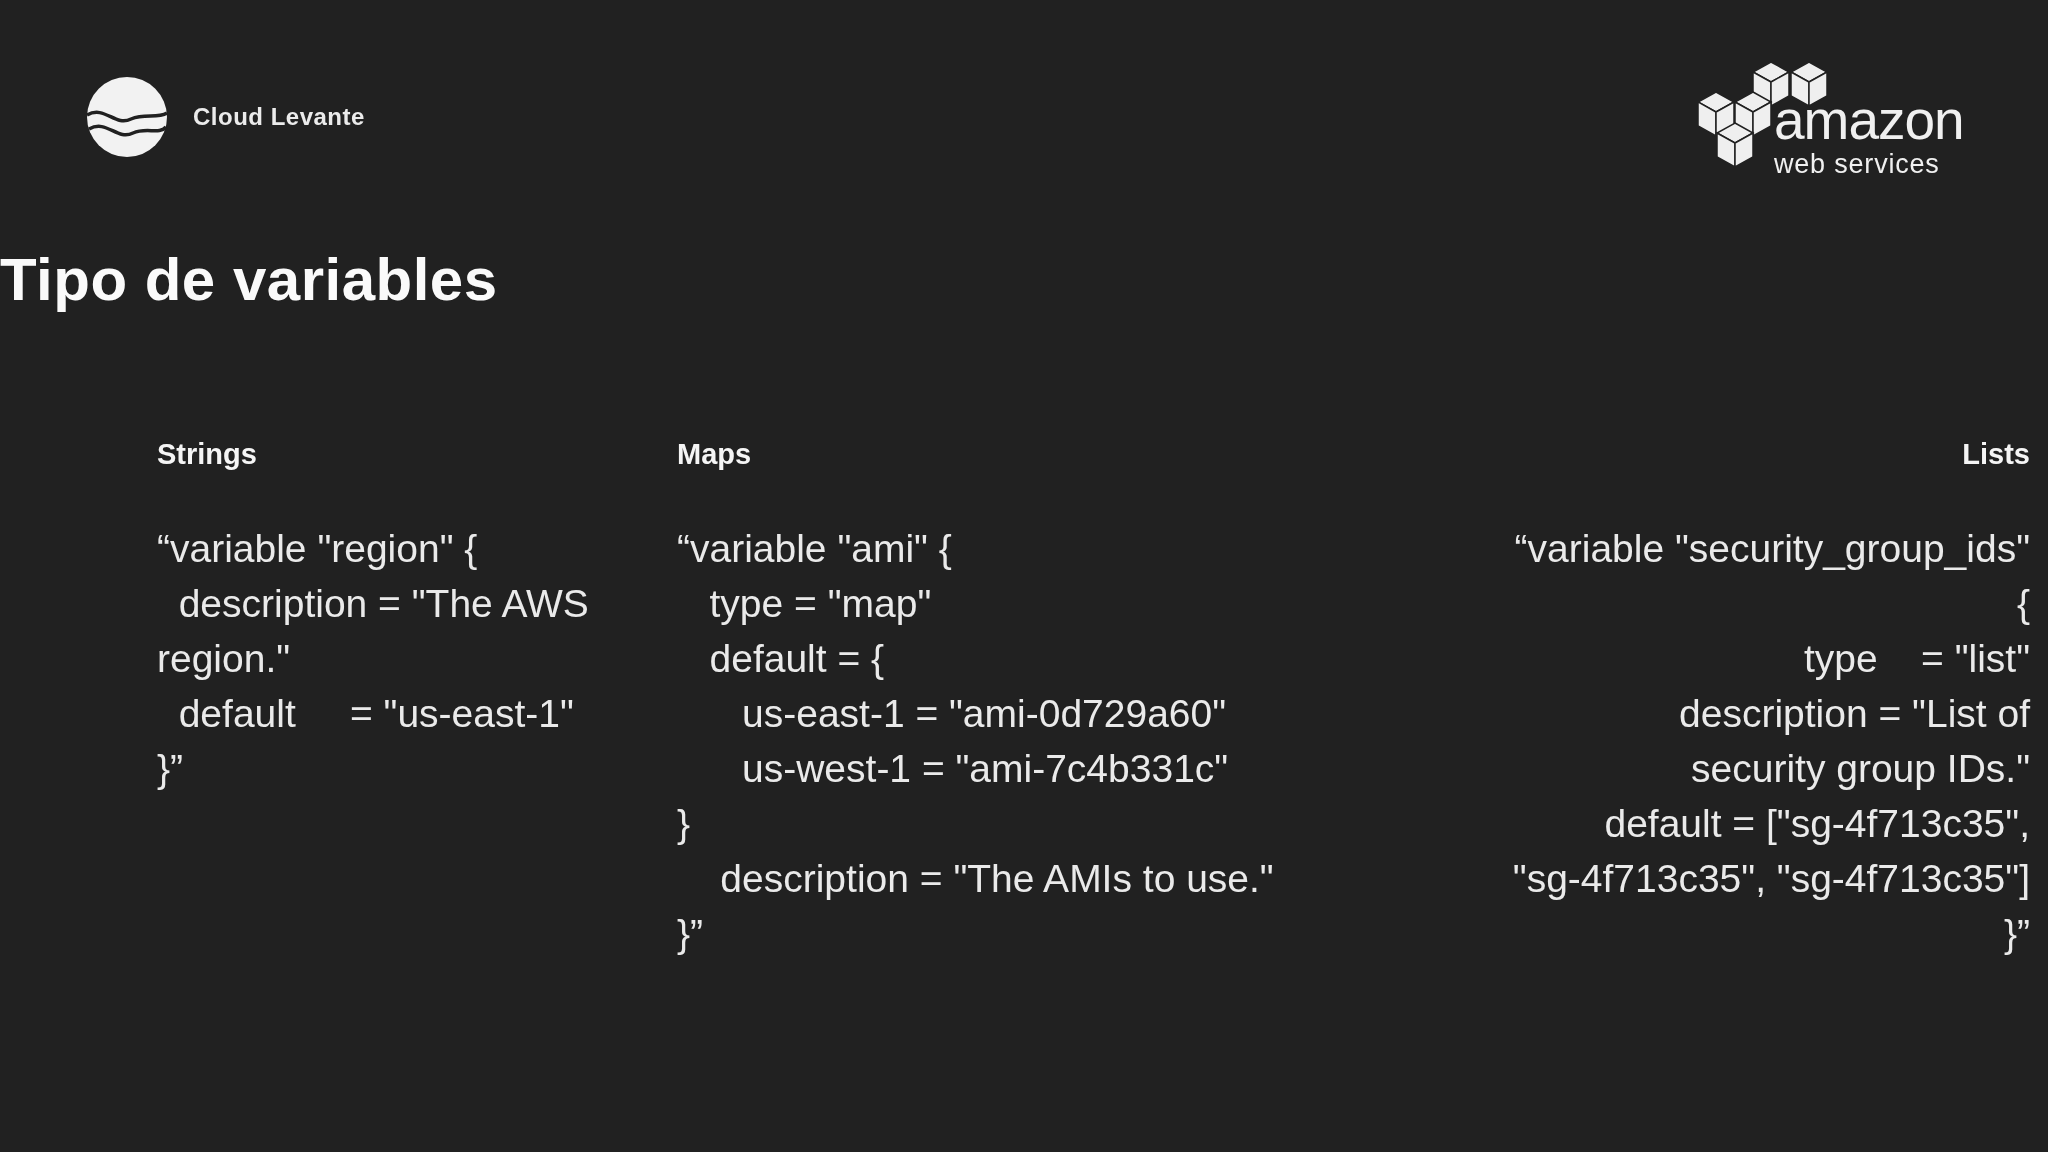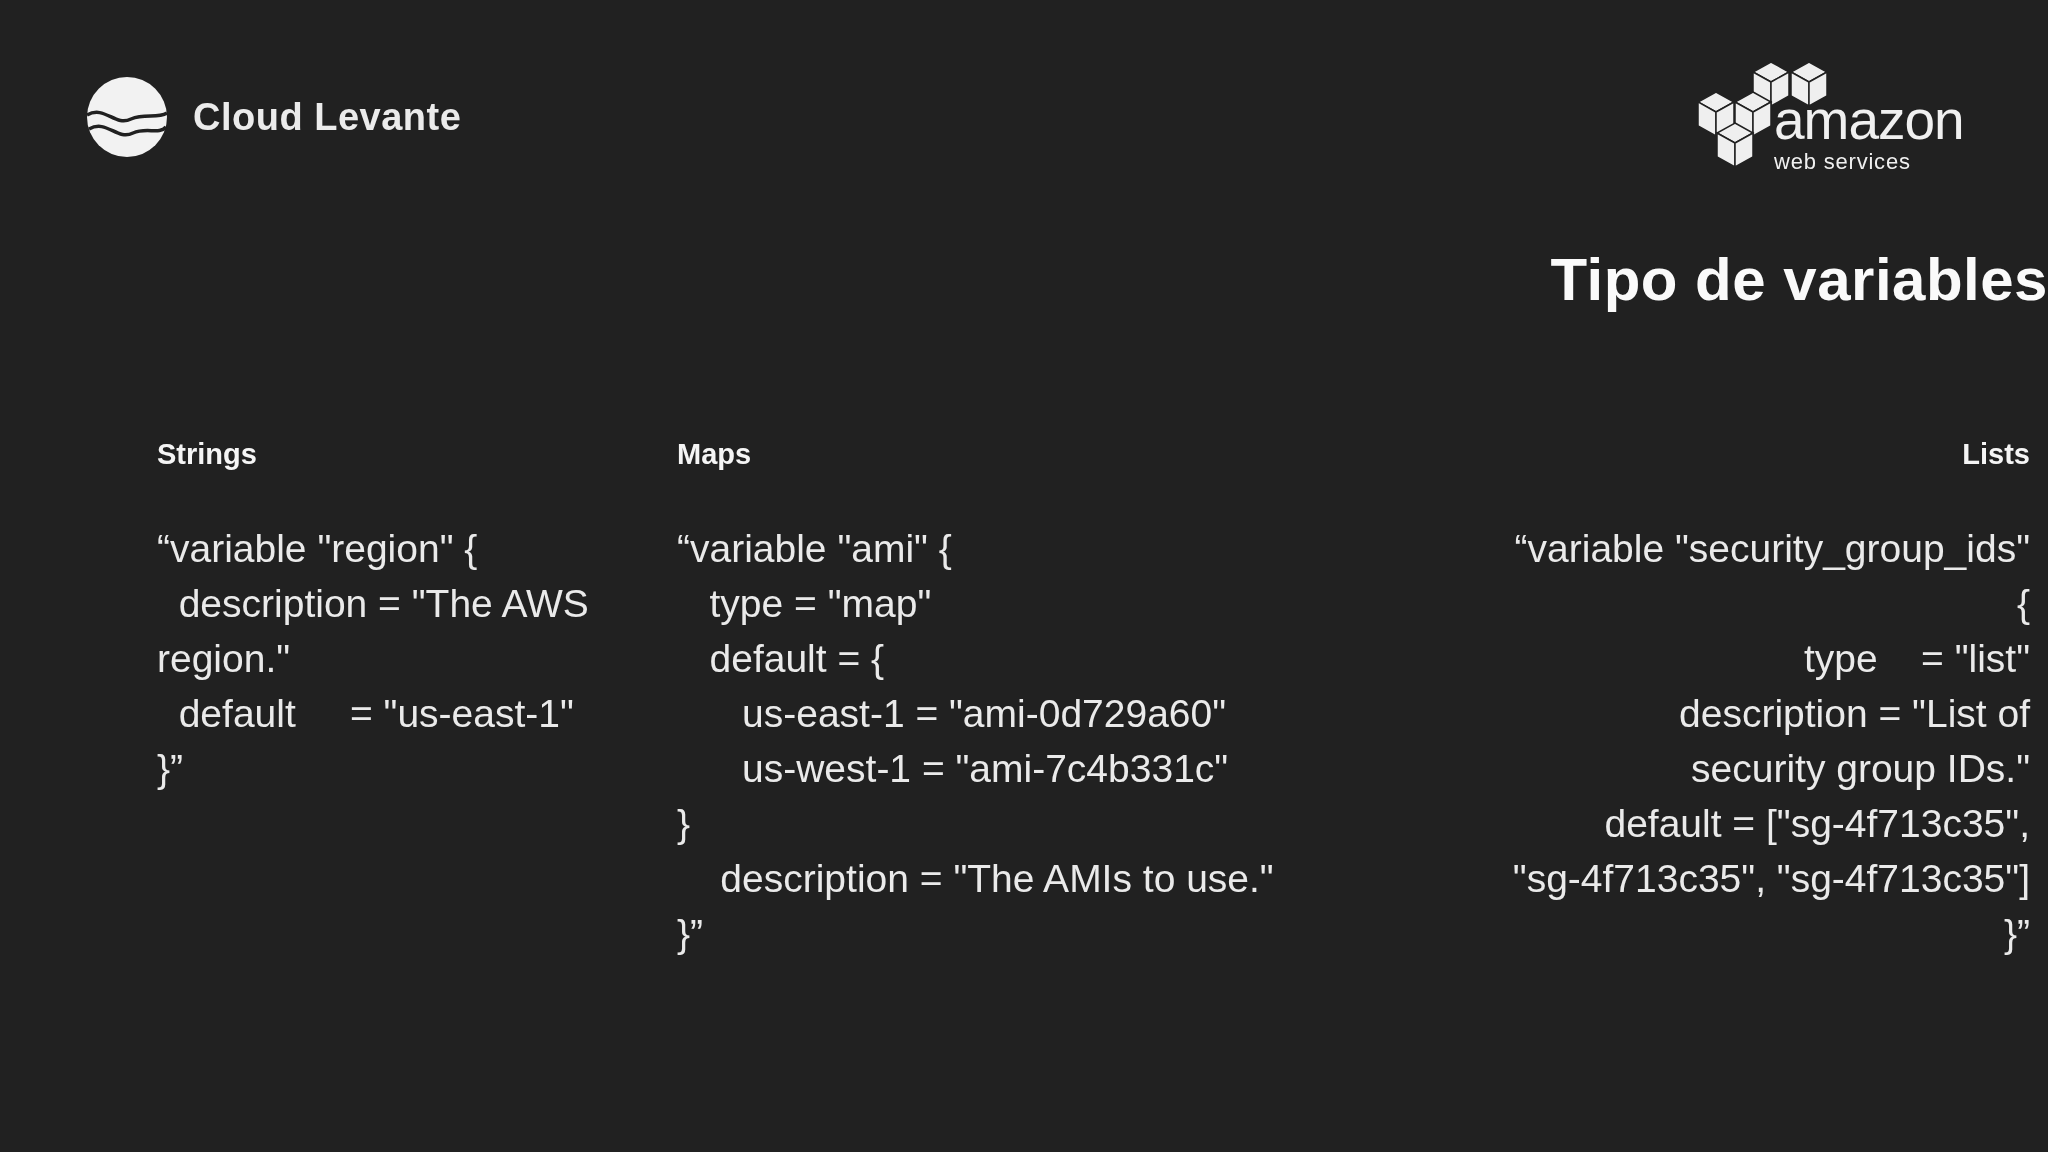--- a/index.html
+++ b/index.html
@@ -12,42 +12,42 @@
     color:#ececec;
   }
 
   
   .brand{
     position:absolute;left:85px;top:75px;
     display:flex;align-items:center;gap:24px;
   }
   .brand svg{display:block;}
   .brand-name{
-    font-size:38px;font-weight:600;color:#ebebeb;letter-spacing:0.5px;
+    font-size:24px;font-weight:600;color:#ebebeb;letter-spacing:0.5px;
   }
 
   
   .aws{
     position:absolute;left:1698px;top:55px;width:300px;height:120px;
   }
   .aws-cubes{position:absolute;left:0;top:0;}
   .aws-text{position:absolute;left:76px;top:38px;line-height:1;}
   .aws-wordmark{
     font-size:55px;font-weight:normal;color:#f0f0f0;
     letter-spacing:-1px;line-height:1;
   }
   .aws-subtitle{
-    font-size:22px;font-weight:normal;color:#f0f0f0;
+    font-size:27px;font-weight:normal;color:#f0f0f0;
     letter-spacing:0.8px;margin-top:3px;
   }
 
   
   .title{
     position:absolute;left:0;top:245px;width:100%;
-    text-align:right;
+    text-align:left;
     font-size:60px;font-weight:bold;color:#fafafa;
     letter-spacing:0.5px;
   }
 
   
   .col{position:absolute;top:440px;}
   .col-1{left:157px;width:500px;}
   .col-2{left:677px;width:660px;}
   .col-3{left:1390px;width:640px;text-align:right;}
   .col-heading{

